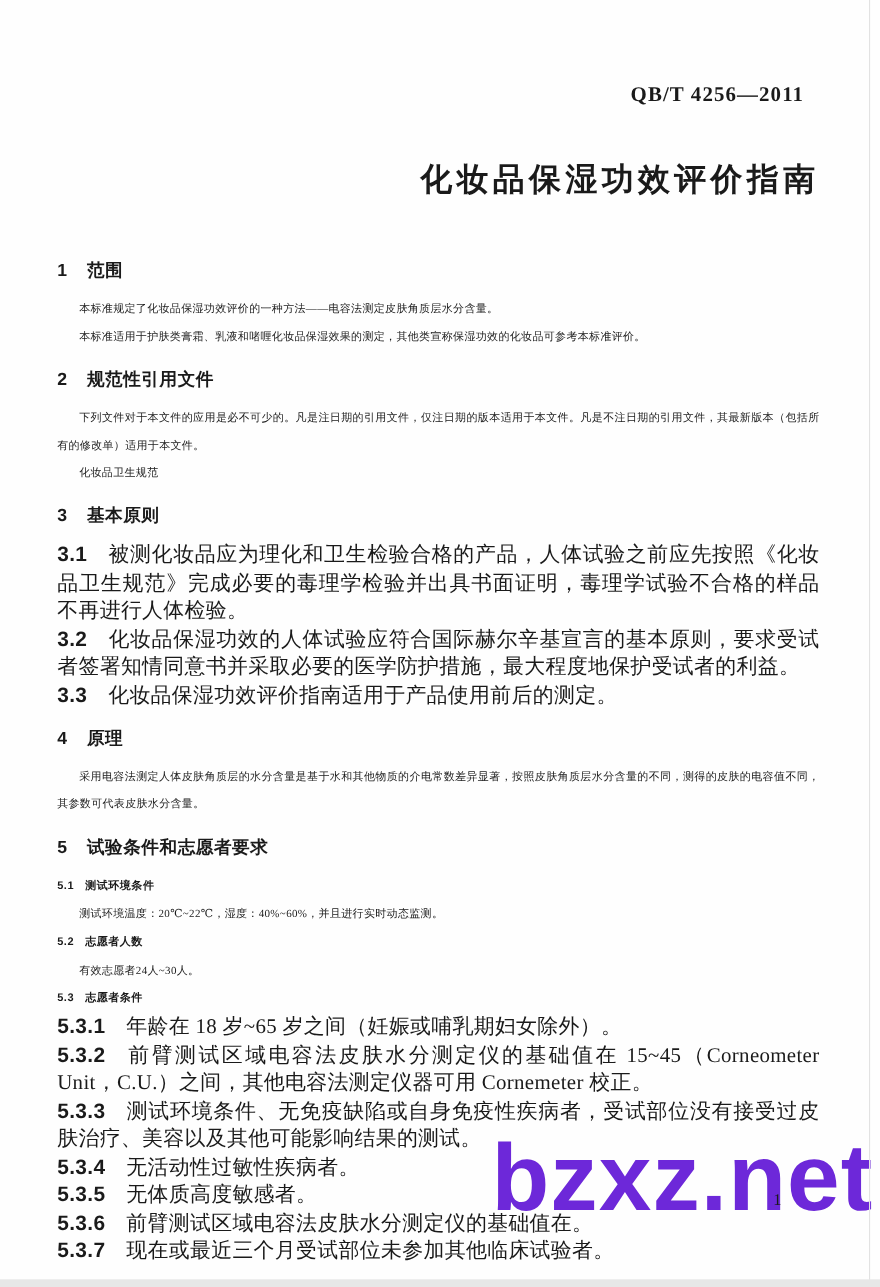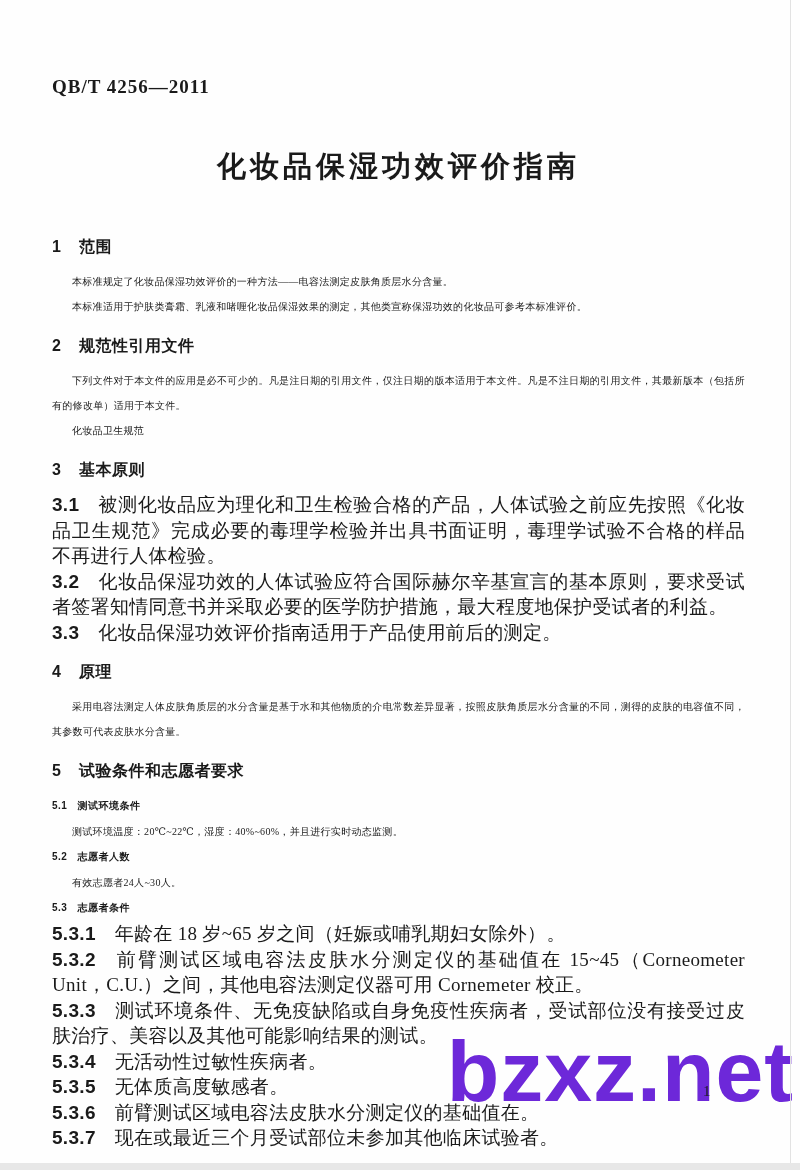--- a/index.html
+++ b/index.html
@@ -26,30 +26,30 @@
     font-weight: bold; font-size: 86px; line-height: 86px;
     color: #6d28d9; letter-spacing: 1px; user-select: none; margin-left: 20px;
   }
   .content {
     position: relative; z-index: 1;
     padding: 0 55px 0 52px;
   }
   .doc-number {
     padding-top: 76px;
     padding-right: 14px;
-    text-align: left;
+    text-align: right;
     font-weight: bold;
     font-size: 19px;
     letter-spacing: 1px;
     line-height: 22px;
   }
   .doc-title {
     margin: 50px 0 0 0;
-    text-align: center;
-    font-family: Liberation Serif, serif;
+    text-align: right;
+    font-family: Liberation Mono, monospace;
     font-size: 29px;
     font-weight: bold;
     letter-spacing: 4px;
     line-height: 36px;
   }
   .sec-head {
     margin: 16px 0 11px 0;
     font-family: "Liberation Sans", "DejaVu Sans", sans-serif;
     font-weight: bold;
     font-size: 16px;

